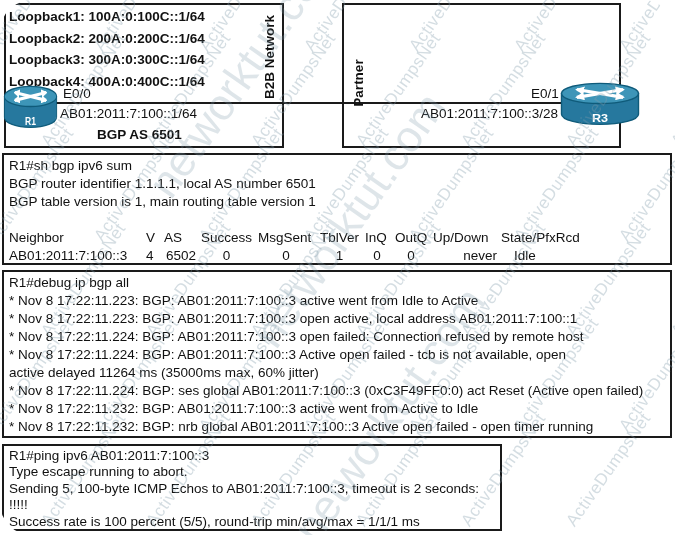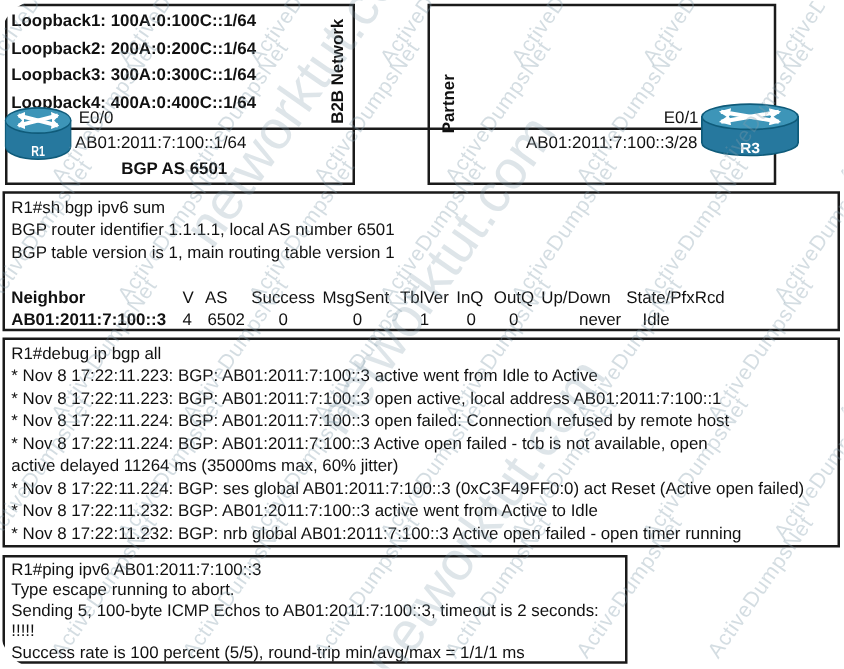--- a/index.html
+++ b/index.html
@@ -41,21 +41,21 @@
   .term{position:absolute;border:2px solid var(--border);box-sizing:border-box;
         font-size:13.5px;padding:2px 5px;background:transparent;}
   #term-summary{left:2px;top:153px;width:670px;height:112px;}
   #term-debug{left:2px;top:270px;width:670px;height:168px;}
   #term-ping{left:2px;top:444px;width:500px;height:87px;}
   .tline{min-height:18px;line-height:18px;white-space:nowrap;}
   #term-ping .tline{min-height:16.4px;line-height:16.4px;}
   
   .trow{display:flex;line-height:18px;min-height:18px;}
   .c{flex:0 0 auto;white-space:nowrap;}
-  .c0{width:134px;text-align:left;font-weight:bold;}
+  .c0{width:134px;text-align:left;}
   .c1{width:21px;padding-left:3px;box-sizing:border-box;}
   .c2{width:34px;text-align:center;}
   .c3{width:57px;text-align:center;}
   .c4{width:62px;text-align:center;}
   .c5{width:45px;text-align:center;}
   .c6{width:30px;text-align:center;}
   .c7{width:38px;text-align:center;}
   .c8{width:67px;text-align:right;}
   .c9{width:95px;text-align:left;padding-left:17px;box-sizing:border-box;}
   .hrow .c2{text-align:left;}

